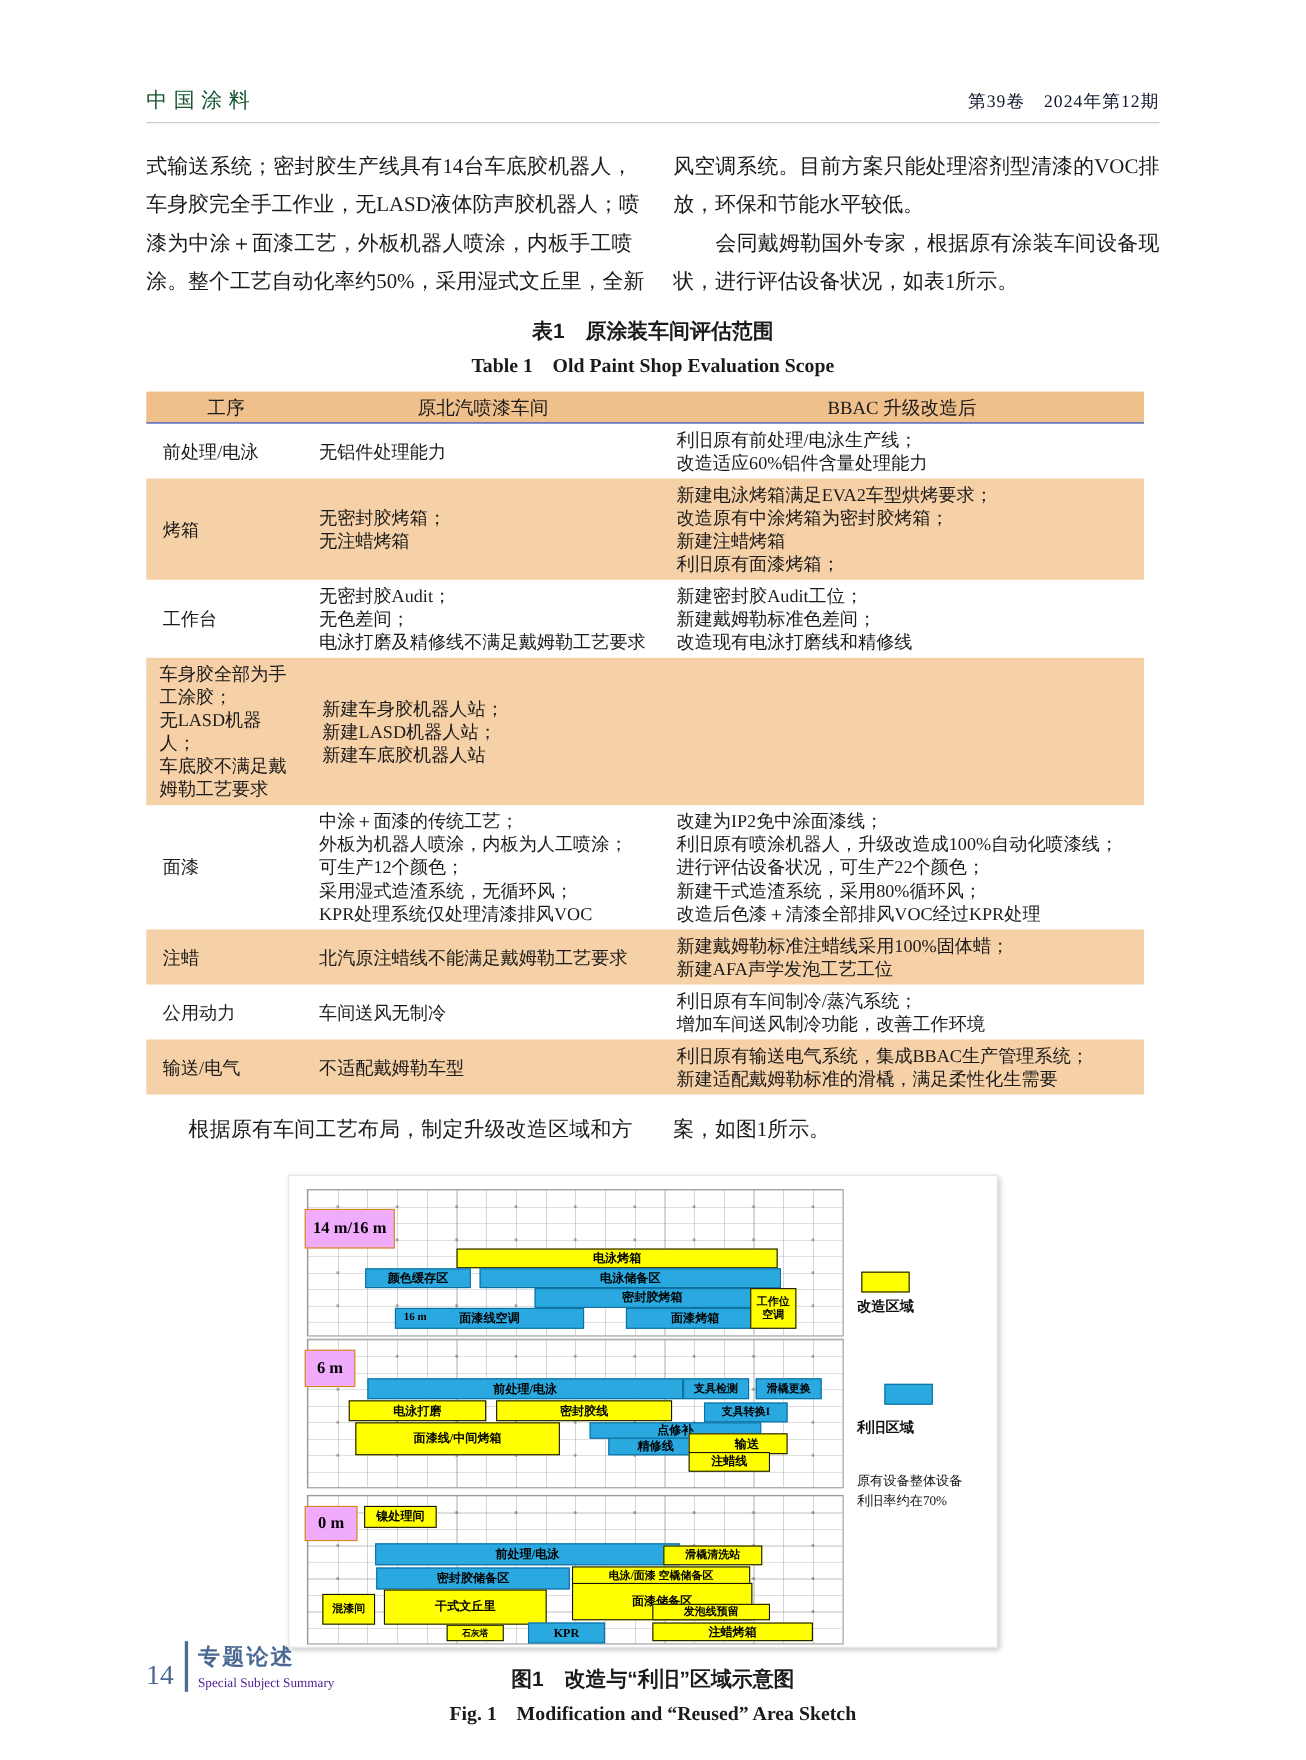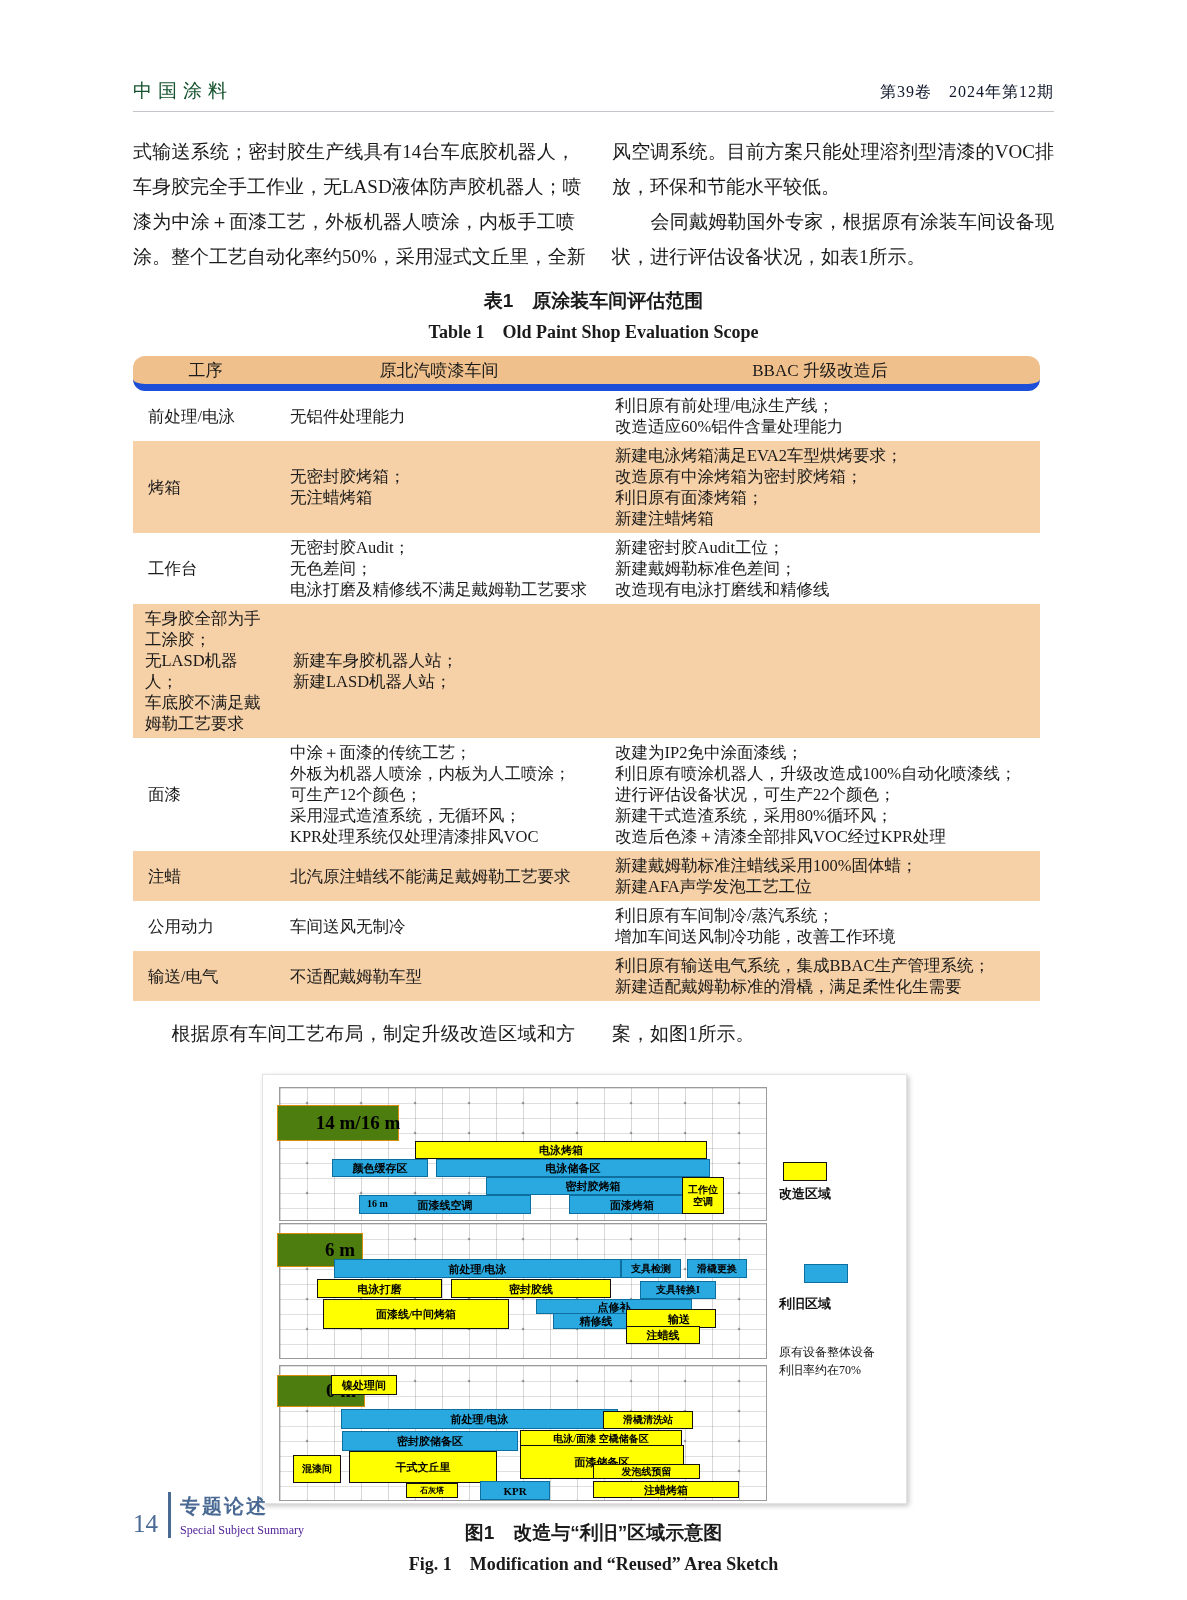--- a/index.html
+++ b/index.html
@@ -15,21 +15,21 @@
   .cols{display:grid;grid-template-columns:442px 442px;column-gap:37px;margin-top:22px;}
   .col .jl{font-size:19px;line-height:35px;text-align:justify;text-align-last:justify;white-space:nowrap;}
   .col .jl.end{text-align-last:left;white-space:normal;}
   
   .t-title{margin-top:14px;text-align:center;font-size:19px;font-weight:bold;
            font-family:"Liberation Sans","DejaVu Sans",sans-serif;}
   .t-sub{margin-top:6px;text-align:center;font-size:18px;font-weight:bold;}
   
   .tbl{margin-top:12px;width:907px;}
   .thead{display:grid;grid-template-columns:145px 322px 440px;background:#f0c08c;
-         border-bottom:7px solid #1d4ed8;height:28px;border-radius:12px;}
+         border-bottom:1px solid #1d4ed8;height:28px;}
   .th{display:flex;align-items:center;justify-content:center;font-size:17px;}
   .trow{display:grid;grid-template-columns:145px 322px 440px;}
   .trow.shade{background:#f6d0a6;}
   .tc{display:flex;flex-direction:column;justify-content:center;padding:4px 8px 4px 0;
       font-size:16.5px;line-height:21px;}
   .tc.c1{padding-left:15px;}
   .tc.c2{padding-left:12px;}
   .tc.c3{padding-left:15px;}
   
   .after{display:grid;grid-template-columns:442px 442px;column-gap:37px;margin-top:16px;}
@@ -41,21 +41,21 @@
   .plan{position:absolute;left:16px;width:486px;border:1px solid #9a9a9a;
         background-image:
           radial-gradient(circle,rgba(70,70,70,.45) 1px,transparent 1.7px),
           repeating-linear-gradient(to right,rgba(110,110,110,.28) 0 1px,transparent 1px 27px),
           repeating-linear-gradient(to bottom,rgba(110,110,110,.22) 0 1px,transparent 1px 15px);
         background-size:54px 30px,auto,auto;}
   .blk{position:absolute;display:flex;align-items:center;justify-content:center;
        font-weight:bold;font-size:11px;line-height:12px;white-space:nowrap;color:#000;}
   .yb{background:#ffff00;border:1px solid #111;}
   .bb{background:#29a9e0;border:1px solid #0d6fa0;margin-left:21px;}
-  .ob{background:#4d7c0f;border:1px solid #d88c10;font-size:19px;font-weight:bold;padding-left:40px;}
+  .ob{background:#f0abfc;border:1px solid #d88c10;font-size:15px;font-weight:bold;}
   .two{white-space:pre-line;text-align:center;font-size:10px;line-height:12px;}
   .pre16{position:absolute;left:7px;top:2px;font-size:10px;font-weight:bold;}
   .leg-txt{position:absolute;font-size:13px;font-weight:bold;color:#111;}
   .leg-note{position:absolute;font-size:12px;line-height:18px;color:#111;}
   
   .cap-zh{margin-top:16px;text-align:center;font-size:19px;font-weight:bold;
           font-family:"Liberation Sans","DejaVu Sans",sans-serif;}
   .cap-en{margin-top:6px;text-align:center;font-size:18px;font-weight:bold;}
   
   .foot{position:absolute;left:133px;top:1492px;display:flex;align-items:center;}
@@ -116,22 +116,22 @@
 
       <div class="trow shade">
         <div class="tc c1">烤箱</div>
         <div class="tc c2">
           <div>无密封胶烤箱；</div>
           <div>无注蜡烤箱</div>
         </div>
         <div class="tc c3">
           <div>新建电泳烤箱满足EVA2车型烘烤要求；</div>
           <div>改造原有中涂烤箱为密封胶烤箱；</div>
+          <div>新建注蜡烤箱</div>
           <div>利旧原有面漆烤箱；</div>
-          <div>新建注蜡烤箱</div>
         </div>
       </div>
 
       <div class="trow">
         <div class="tc c1">工作台</div>
         <div class="tc c2">
           <div>无密封胶Audit；</div>
           <div>无色差间；</div>
           <div>电泳打磨及精修线不满足戴姆勒工艺要求</div>
         </div>
@@ -144,20 +144,21 @@
 
       <div class="trow shade">
         <div class="tc c2">
           <div>车身胶全部为手工涂胶；</div>
           <div>无LASD机器人；</div>
           <div>车底胶不满足戴姆勒工艺要求</div>
         </div>
         <div class="tc c3">
           <div>新建车身胶机器人站；</div>
           <div>新建LASD机器人站；</div>
+          <div>新建车底胶机器人站</div>
         </div>
       </div>
 
       <div class="trow">
         <div class="tc c1">面漆</div>
         <div class="tc c2">
           <div>中涂＋面漆的传统工艺；</div>
           <div>外板为机器人喷涂，内板为人工喷涂；</div>
           <div>可生产12个颜色；</div>
           <div>采用湿式造渣系统，无循环风；</div>

